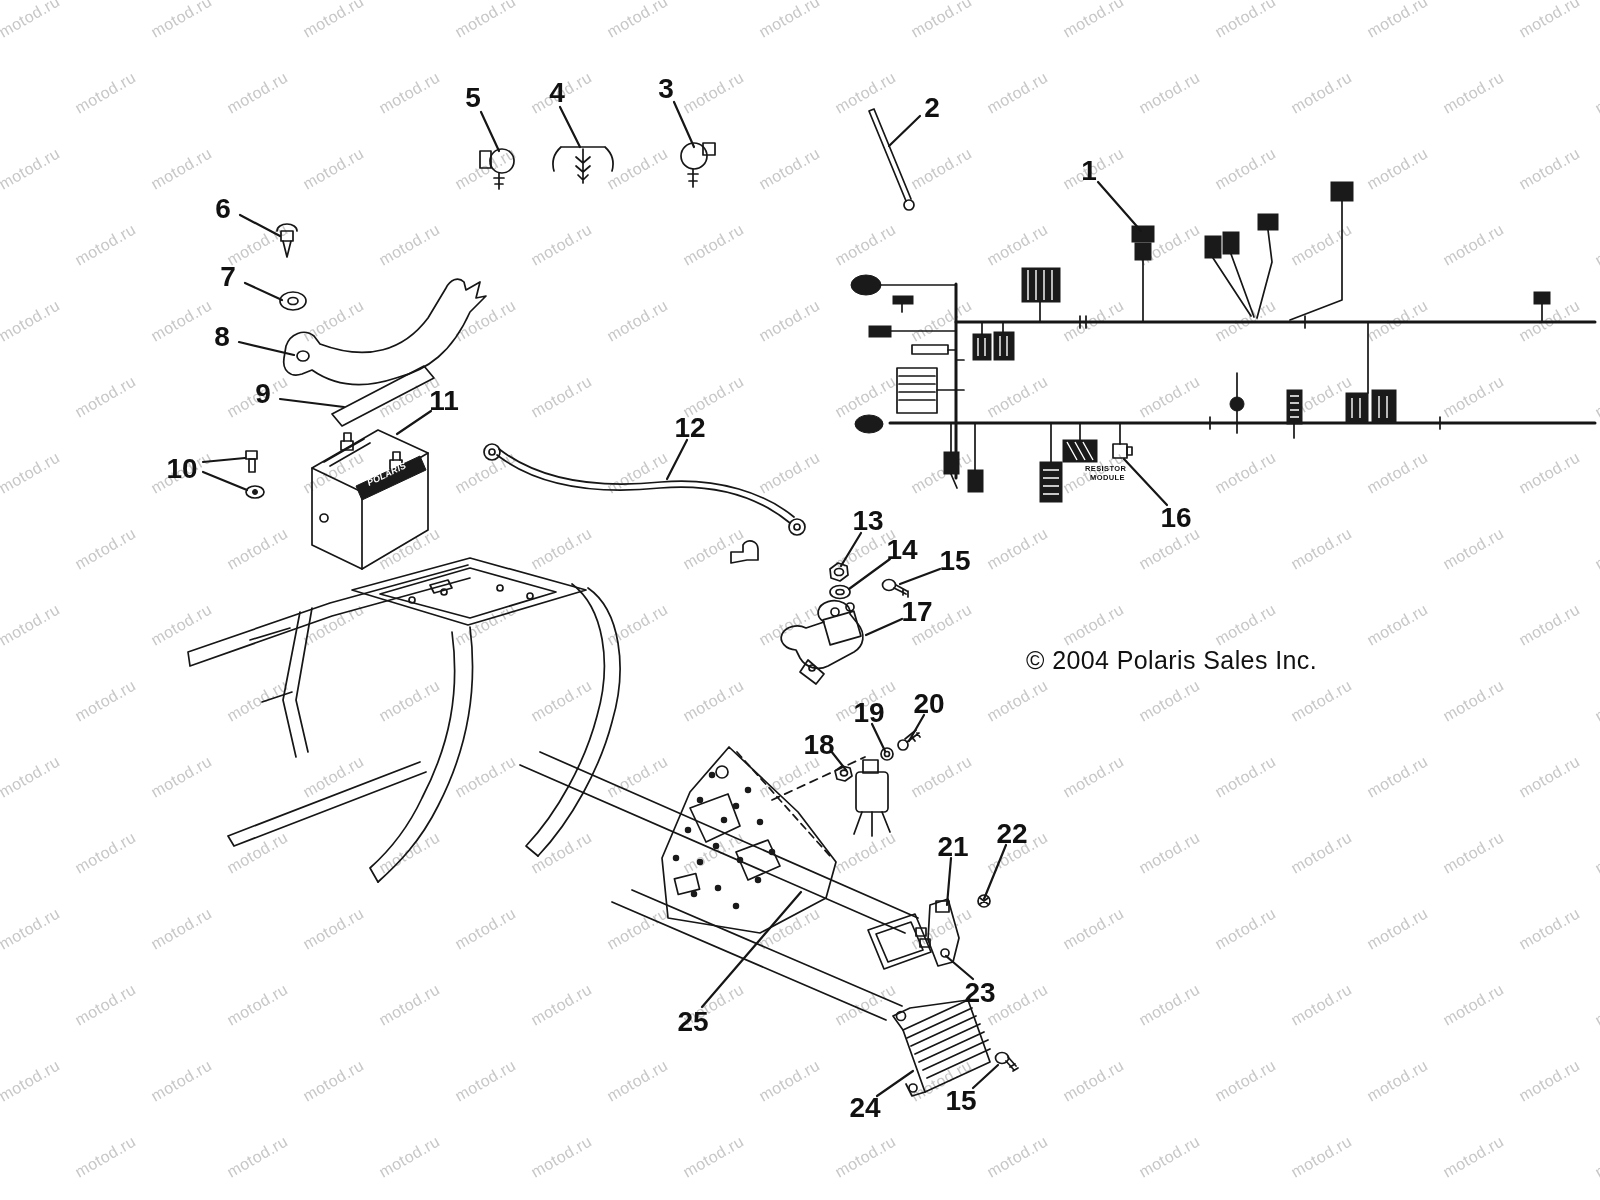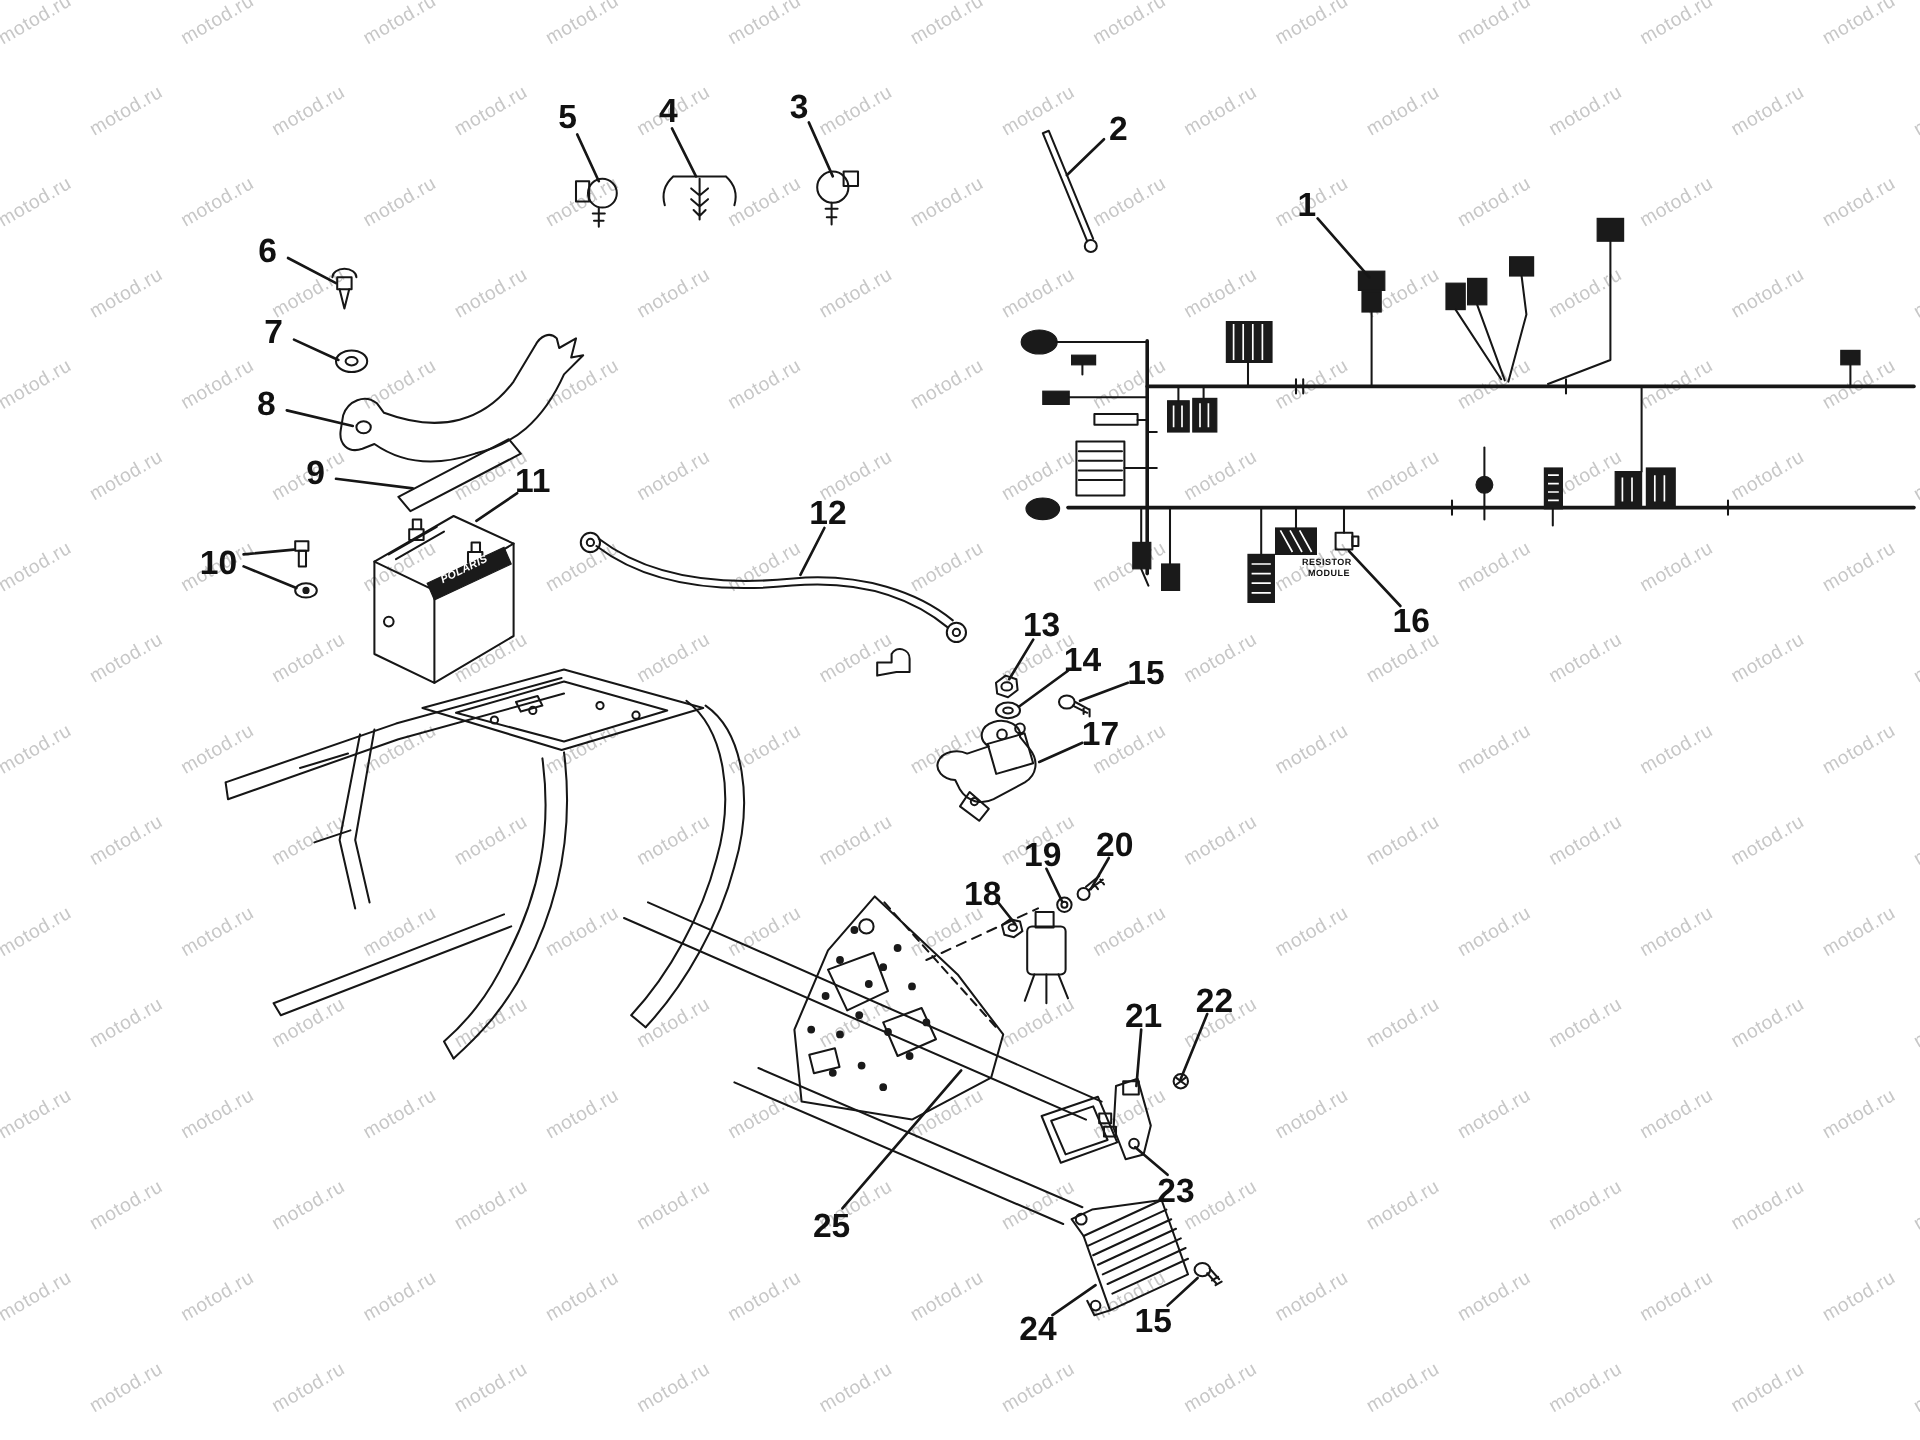--- a/index.html
+++ b/index.html
@@ -510,13 +510,14 @@
         <text x="980" y="1002" text-anchor="middle" class="callout">23</text>
         <line x1="877" y1="1096" x2="913" y2="1071" class="leader"></line>
         <text x="865" y="1117" text-anchor="middle" class="callout">24</text>
         <line x1="973" y1="1088" x2="998" y2="1065" class="leader"></line>
         <text x="961" y="1110" text-anchor="middle" class="callout">15</text>
         <line x1="702" y1="1007" x2="801" y2="892" class="leader"></line>
         <text x="693" y="1031" text-anchor="middle" class="callout">25</text>
       </g>
   </svg>
 
+  <div class="copyright">© 2004 Polaris Sales Inc.</div>
 </div>
 
 </body></html>

